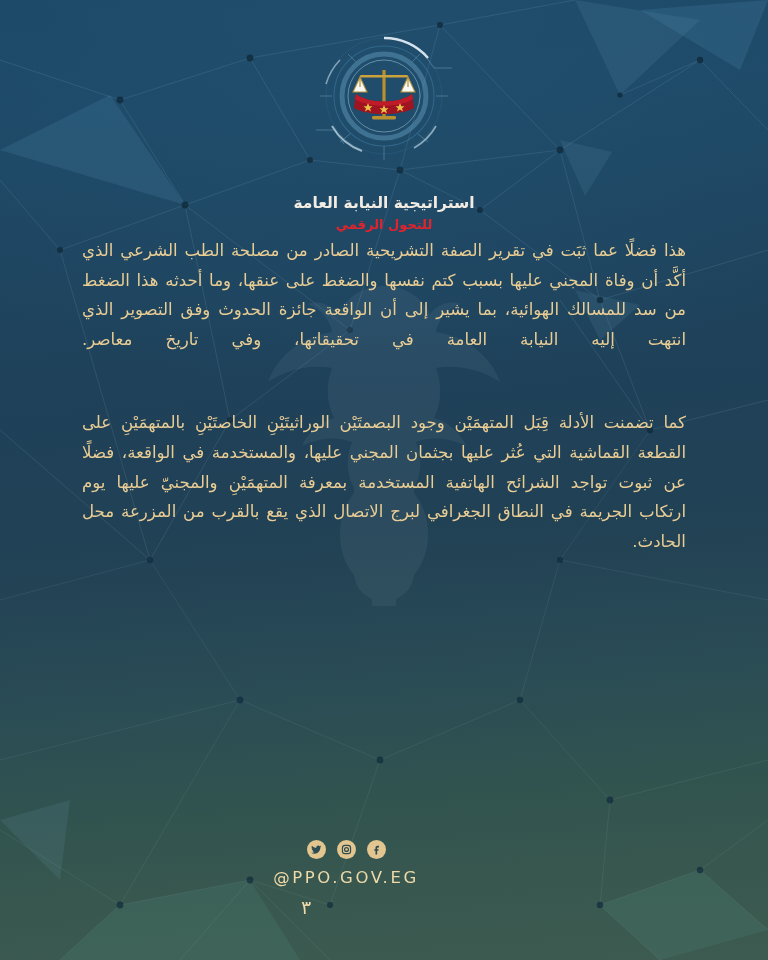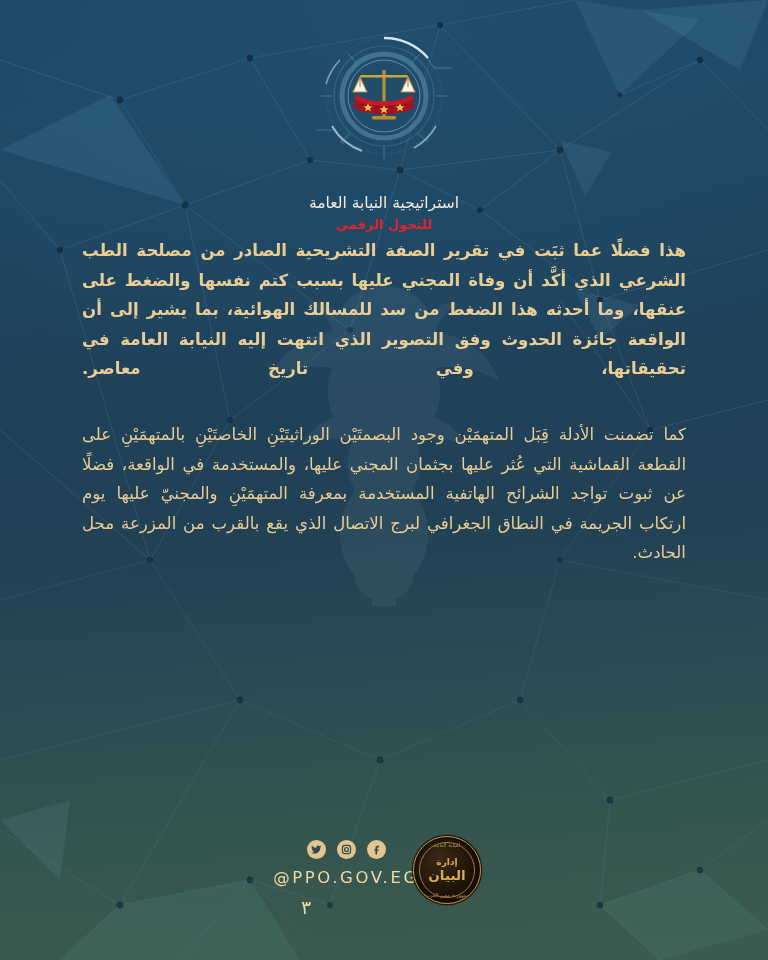--- a/index.html
+++ b/index.html
@@ -65,21 +65,21 @@
   #emblem-wrap { position:relative; width:148px; height:140px; }
   #emblem-rings { position:absolute; inset:0; }
   #emblem-rings circle { fill:none; }
 
   .glowdot { filter:none; }
 
   #header-title {
     margin-top:27px;
     color:#f2ece2;
     font-size:15.5px;
-    font-weight:400;
+    font-weight:700;
     letter-spacing:0.2px;
     text-align:center;
     font-family:"DejaVu Sans", sans-serif;
   }
   #header-sub {
     margin-top:5px;
     color:#e0242e;
     font-size:13px;
     font-weight:700;
     text-align:left;
@@ -102,21 +102,21 @@
     font-size:16.6px;
     line-height:29.6px;
     direction:rtl;
     text-align:justify;
     text-align-last:justify;
     word-spacing:1px;
     margin-bottom:26px;
   }
   .para:last-child { margin-bottom:16px; }
   .para.p1 { margin-bottom:37px; }
-  .para.p2 { margin-bottom:36px;font-weight:bold; }
+  .para.p2 { margin-bottom:54px; }
 
   
   #footer {
     position:absolute;
     left:0; right:0; bottom:14px;
     height:112px;
   }
   #social-row {
     position:absolute;
     left:0; right:0; top:6px;
@@ -384,24 +384,15 @@
         <svg viewBox="0 0 24 24">
             <path d="M21 6.3c-.7.3-1.4.5-2.2.6.8-.5 1.4-1.2 1.7-2.1-.8.4-1.6.8-2.5 1a3.9 3.9 0 0 0-6.6 3.5A11 11 0 0 1 3.4 5.2a3.9 3.9 0 0 0 1.2 5.2c-.6 0-1.2-.2-1.7-.5a3.9 3.9 0 0 0 3.1 3.8c-.6.2-1.2.2-1.8.1a3.9 3.9 0 0 0 3.6 2.7A7.8 7.8 0 0 1 2 18.1a11 11 0 0 0 6 1.7c7.2 0 11.1-6 11.1-11.1v-.5c.8-.6 1.4-1.3 1.9-2z"></path>
           </svg>
       </span>
     </div>
 
     <div id="handle">@PPO.GOV.EG</div>
 
     <div id="page-number">٣</div>
 
-    <div id="seal">
-      <div class="ring2"></div>
-      <div class="seal-arc arc-top">النيابة العامة</div>
-      <div class="seal-arc arc-bot">جمهورية مصر العربية</div>
-      <div class="seal-txt">
-        <span class="seal-top">إدارة</span>
-        <span class="seal-main">البيان</span>
-      </div>
-    </div>
   </div>
 
 </div>
 
 </body></html>

